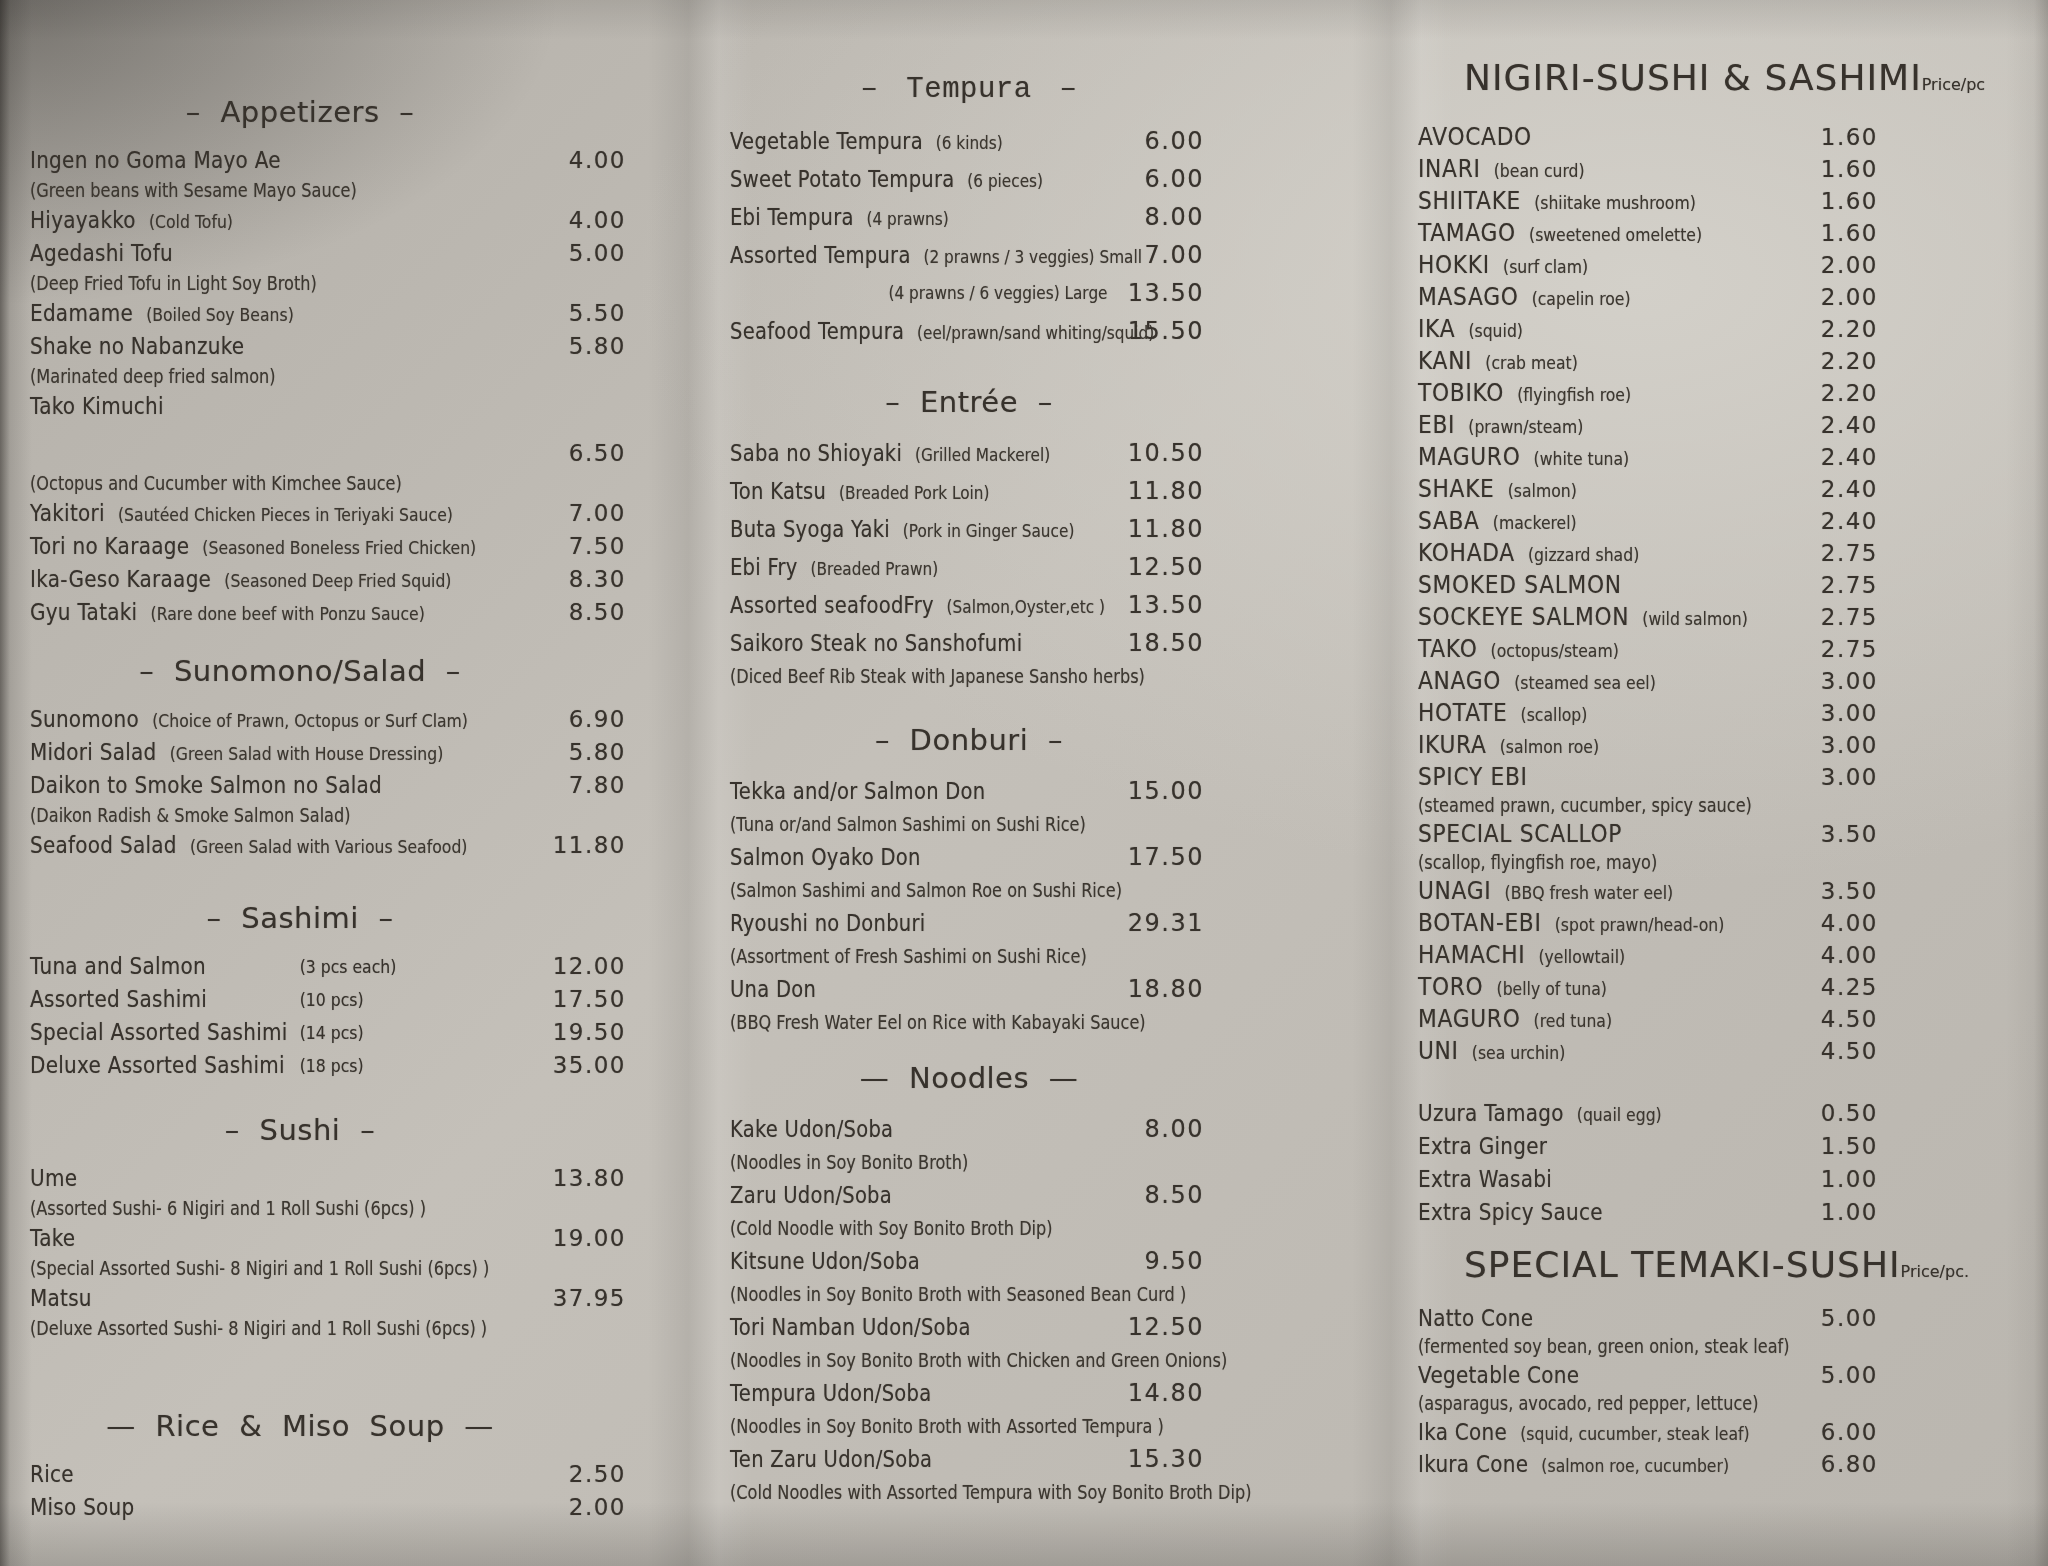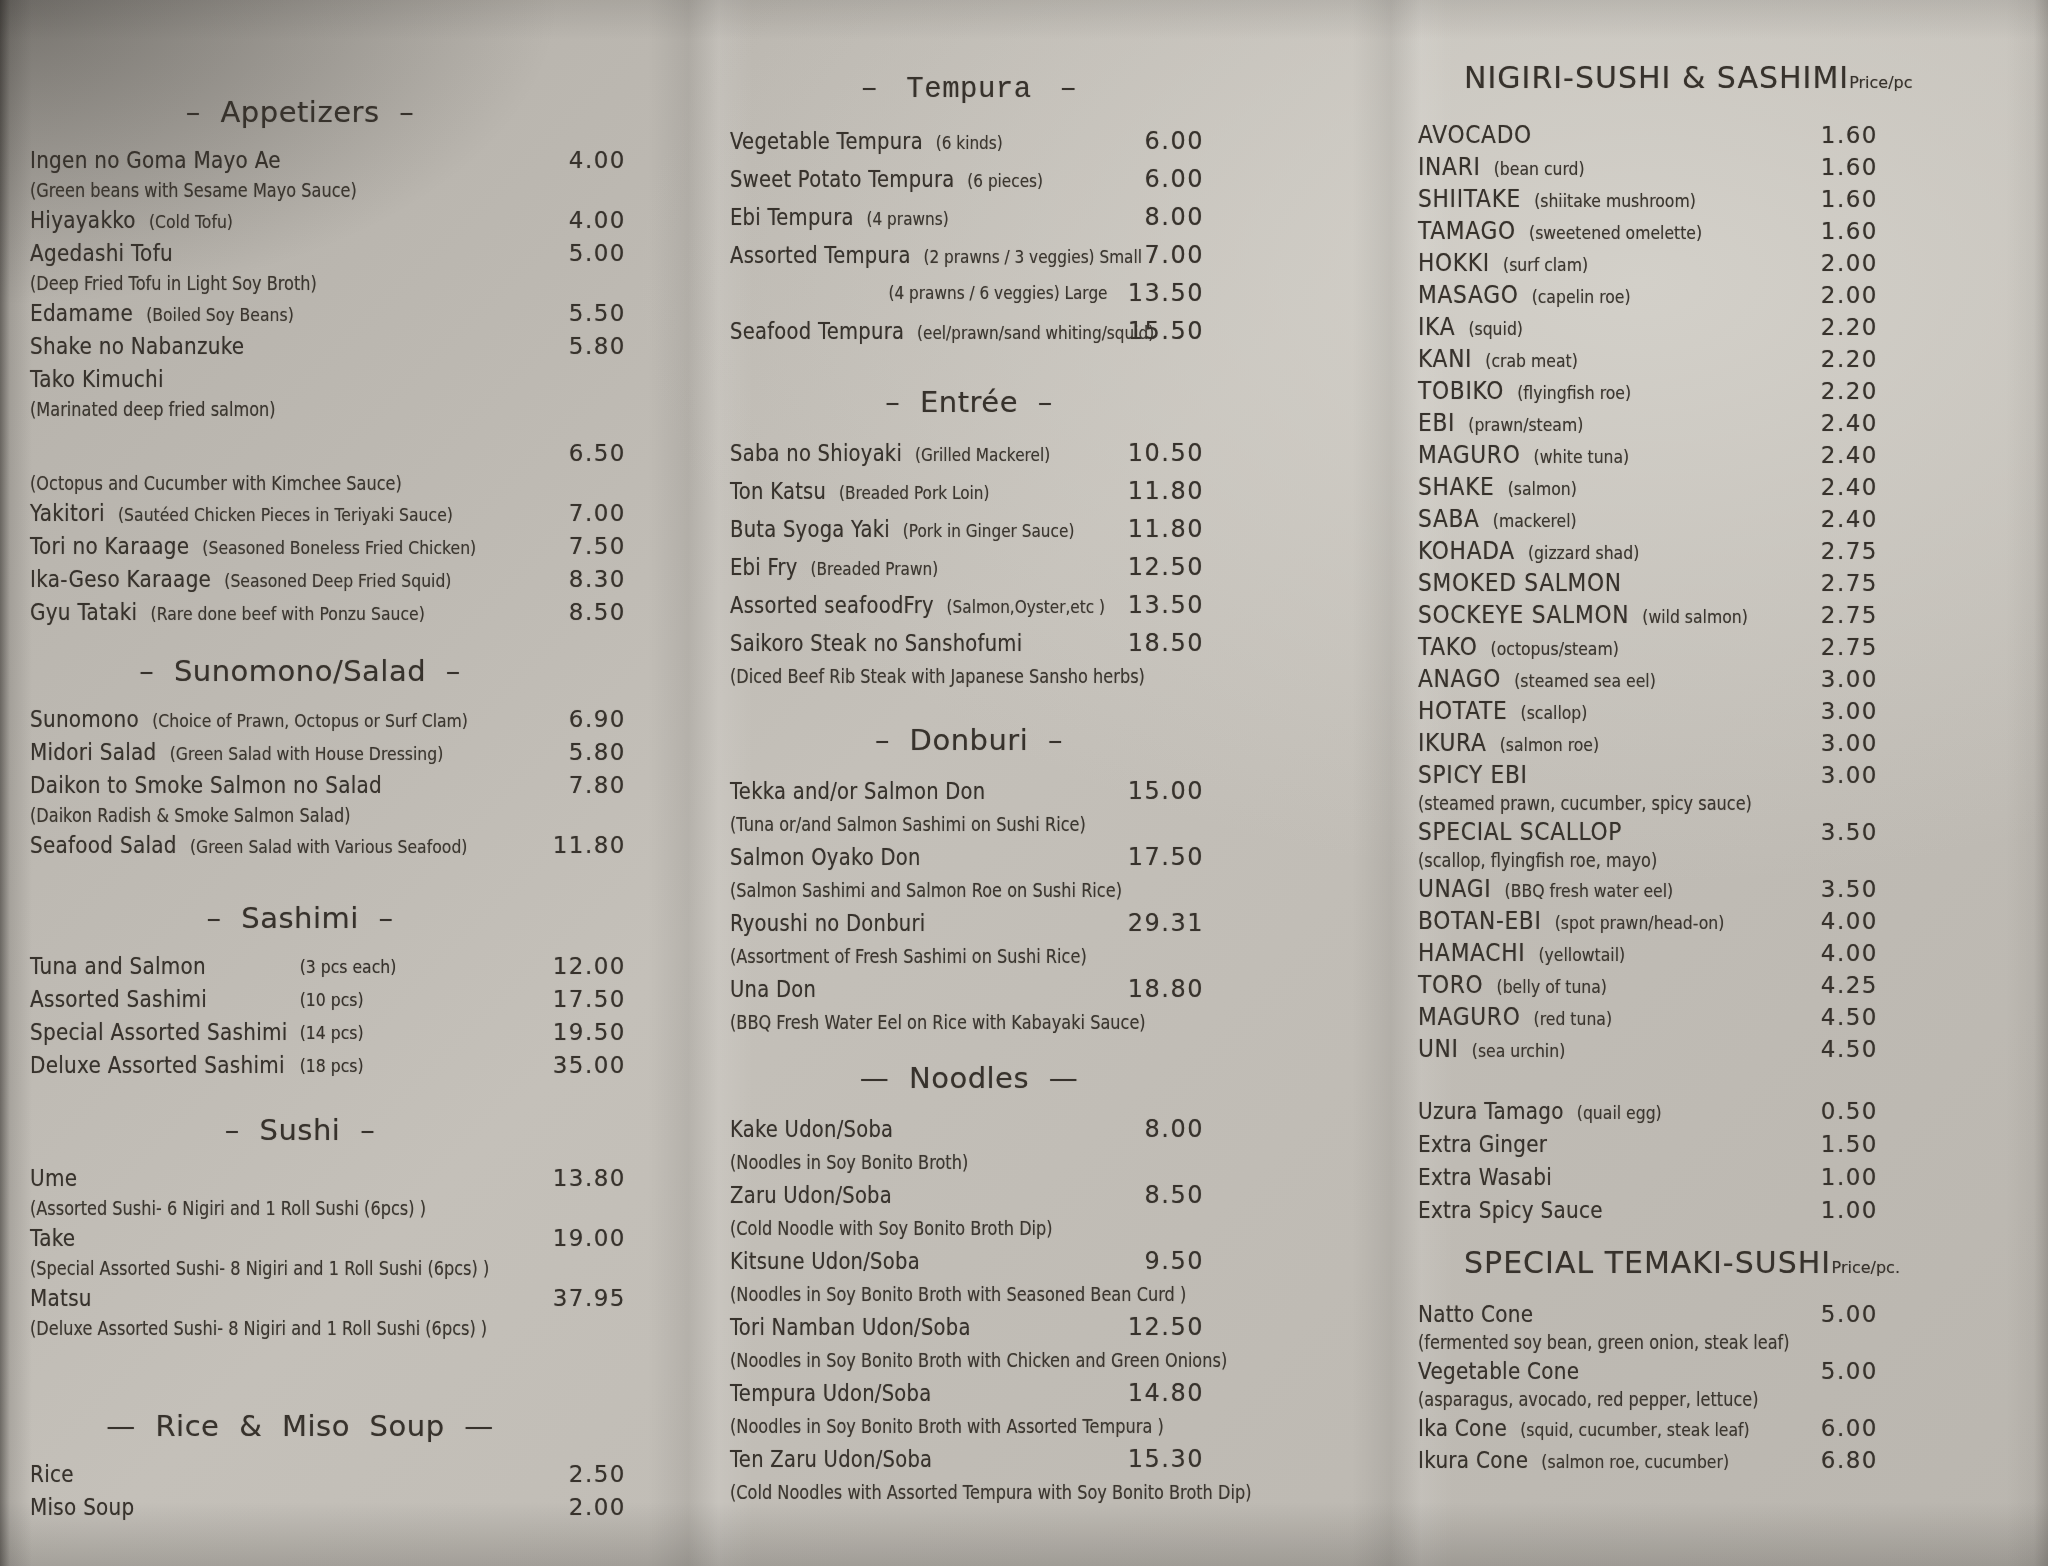--- a/index.html
+++ b/index.html
@@ -68,21 +68,21 @@
   .col1 .s-rice{margin-top:64px;}
 
   .col2 .s-tempura .sec-title{margin-top:70px;font-family:Liberation Mono, monospace;}
   .col2 .s-entree{margin-top:32px;}
   .col2 .s-donburi{margin-top:30px;}
   .col2 .s-noodles{margin-top:22px;}
 
   .c3-header{display:flex;align-items:baseline;line-height:40px;}
   .c3-header.h-nigiri{margin-top:58px;}
   .c3-header.h-temaki{margin-top:16px;}
-  .c3-title{font-size:30px;letter-spacing:1px;margin-left:46px;white-space:nowrap;}
+  .c3-title{font-size:36px;letter-spacing:1px;margin-left:46px;white-space:nowrap;}
   .c3-price-label{margin-left:auto;margin-right:118px;font-size:16px;white-space:nowrap;}
   .col3 .items{margin-top:16px;}
   .col3 .extras{margin-top:30px;}
   .col3 .temaki-items{margin-top:10px;}
 </style>
 </head>
 <body>
 
 <div class="page">
 
@@ -147,33 +147,33 @@
       <span class="ltext">
         <span class="iname">Shake no Nabanzuke</span>
         
         
       </span>
       <span class="iprice">5.80</span>
     </div>
 
   </div>
           <div class="item">
+
+    <div class="idesc">(Marinated deep fried salmon)</div>
+  </div>
+          <div class="item">
     <div class="line">
       <span class="ltext">
         <span class="iname">Tako Kimuchi</span>
         
         
       </span>
       
     </div>
 
-  </div>
-          <div class="item">
-
-    <div class="idesc">(Marinated deep fried salmon)</div>
   </div>
           <div class="item" data-variant="gap">
     <div class="line">
       <span class="ltext">
         
         
         
       </span>
       <span class="iprice">6.50</span>
     </div>

